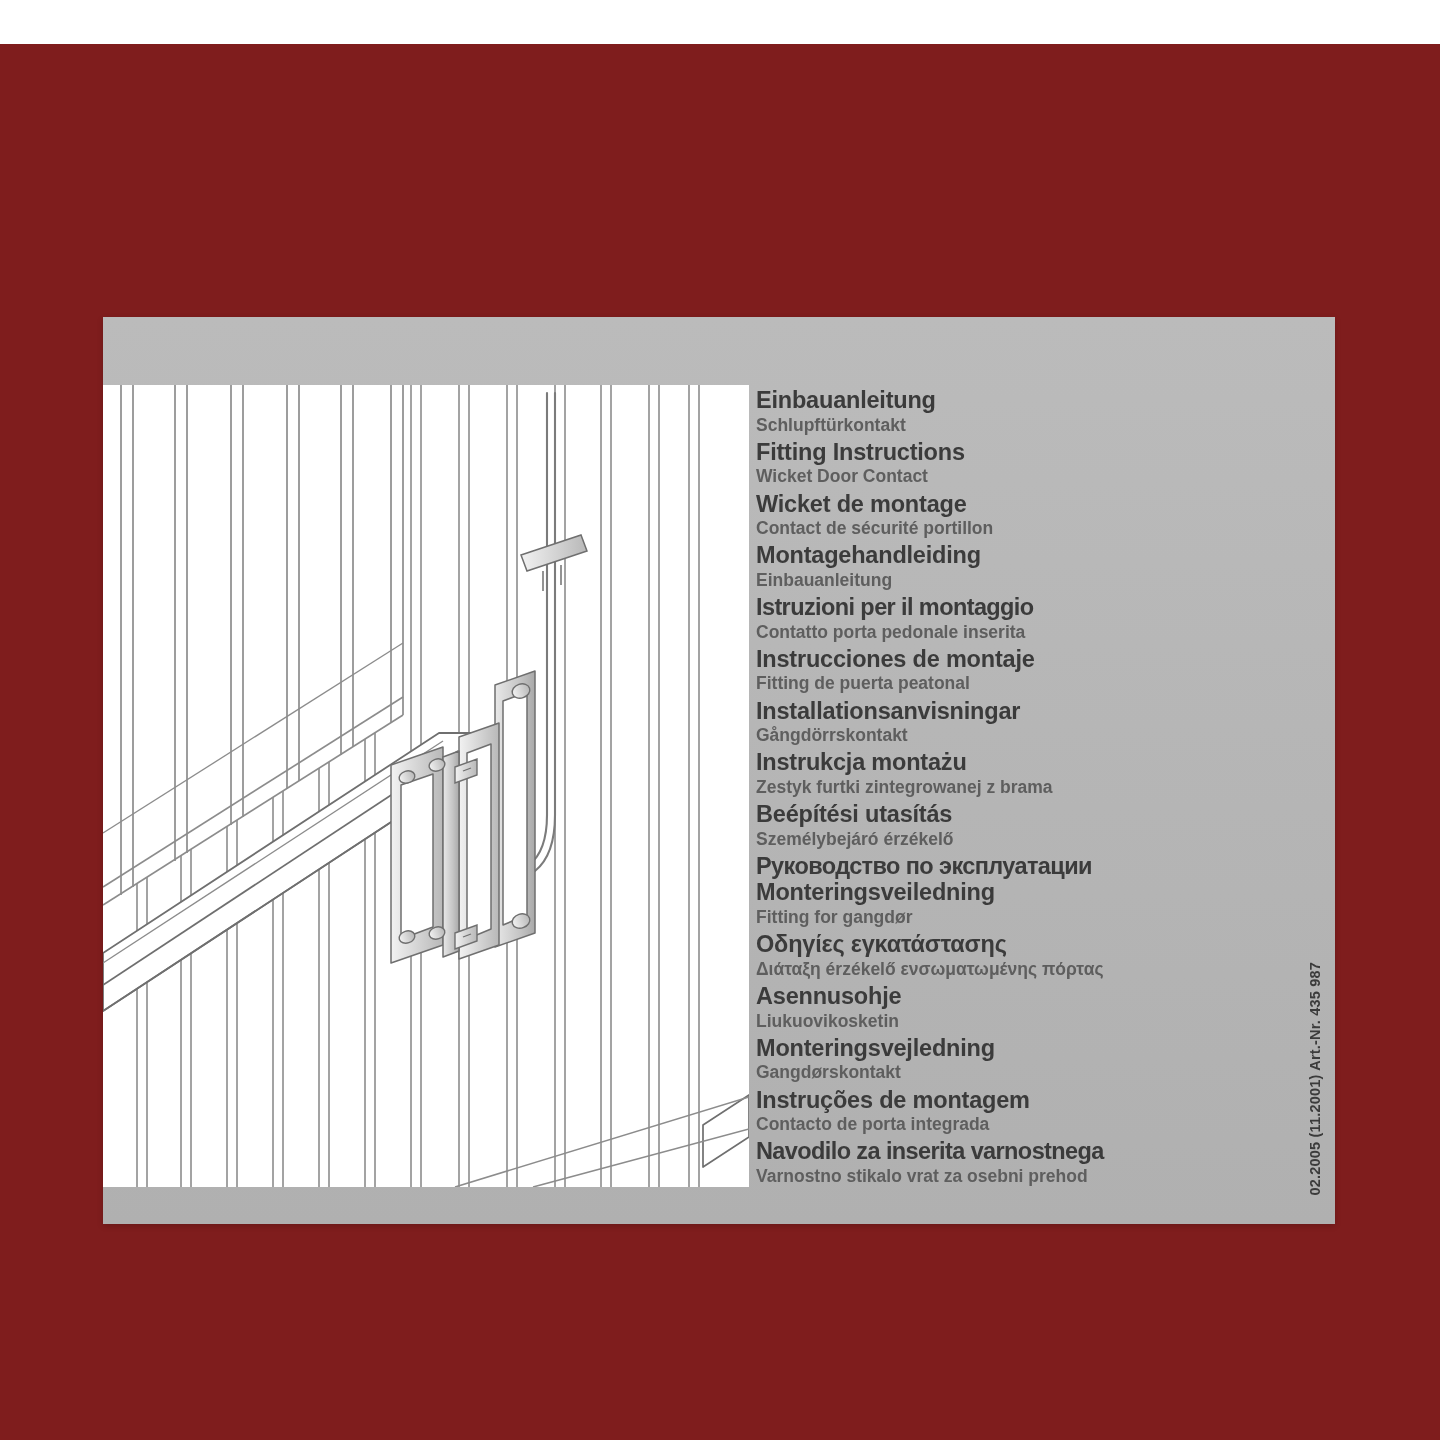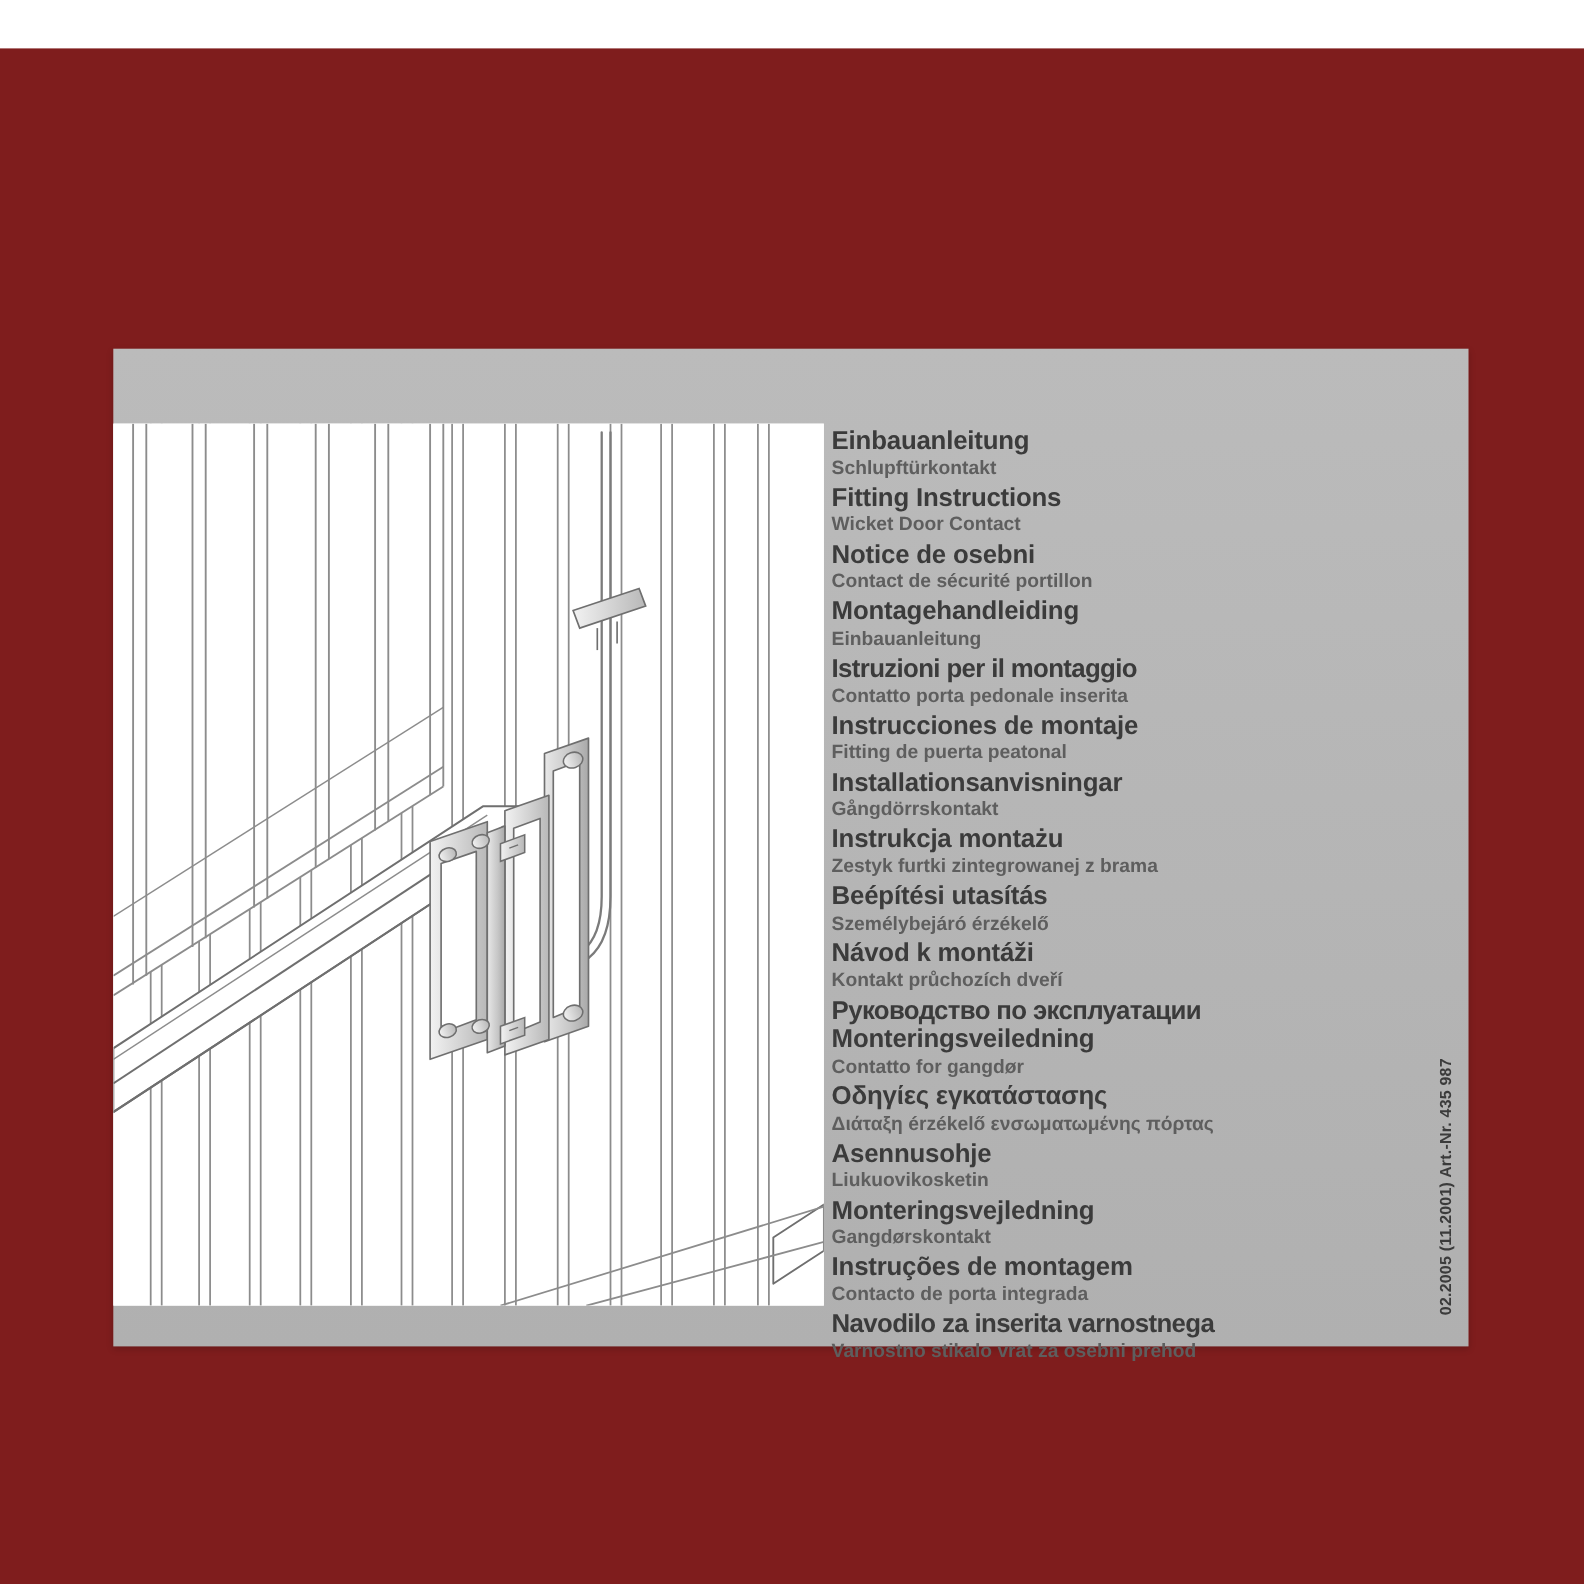--- a/index.html
+++ b/index.html
@@ -238,21 +238,21 @@
         <div class="t-main">Einbauanleitung</div>
         <div class="t-sub">Schlupftürkontakt</div>
       </div>
 
       <div class="lang-block">
         <div class="t-main">Fitting Instructions</div>
         <div class="t-sub">Wicket Door Contact</div>
       </div>
 
       <div class="lang-block">
-        <div class="t-main">Notice de osebni</div>
+        <div class="t-main">Wicket de montage</div>
         <div class="t-sub">Contact de sécurité portillon</div>
       </div>
 
       <div class="lang-block">
         <div class="t-main">Montagehandleiding</div>
         <div class="t-sub">Einbauanleitung</div>
       </div>
 
       <div class="lang-block">
         <div class="t-main narrow">Istruzioni per il montaggio</div>
@@ -272,32 +272,28 @@
       <div class="lang-block">
         <div class="t-main">Instrukcja montażu</div>
         <div class="t-sub">Zestyk furtki zintegrowanej z brama</div>
       </div>
 
       <div class="lang-block">
         <div class="t-main">Beépítési utasítás</div>
         <div class="t-sub">Személybejáró érzékelő</div>
       </div>
 
-      <div class="lang-block">
-        <div class="t-main">Návod k montáži</div>
-        <div class="t-sub">Kontakt průchozích dveří</div>
-      </div>
 
       <div class="lang-block">
         <div class="t-main narrow">Руководство по эксплуатации</div>
       </div>
 
       <div class="lang-block">
         <div class="t-main">Monteringsveiledning</div>
-        <div class="t-sub">Contatto for gangdør</div>
+        <div class="t-sub">Fitting for gangdør</div>
       </div>
 
       <div class="lang-block">
         <div class="t-main">Οδηγίες εγκατάστασης</div>
         <div class="t-sub">Διάταξη érzékelő ενσωματωμένης πόρτας</div>
       </div>
 
       <div class="lang-block">
         <div class="t-main">Asennusohje</div>
         <div class="t-sub">Liukuovikosketin</div>

